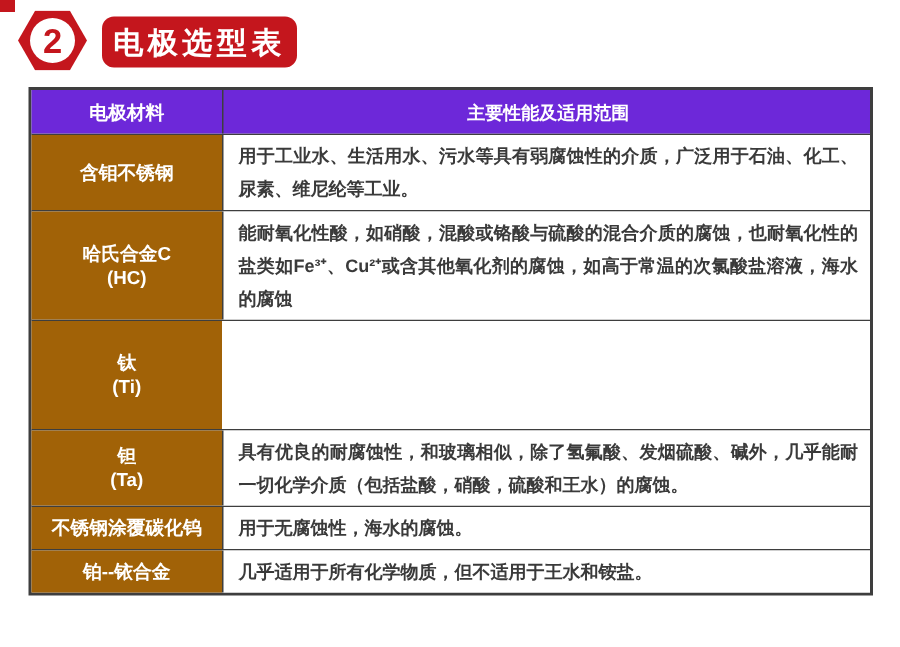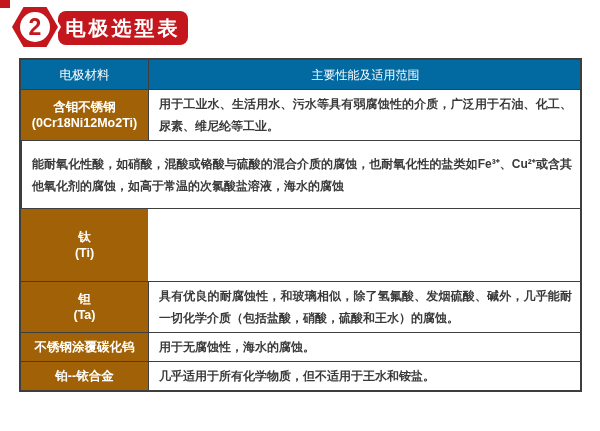--- a/index.html
+++ b/index.html
@@ -1,21 +1,21 @@
 <!DOCTYPE html>
 <html><head>
 <meta charset="utf-8">
 <style>
   * { margin:0; padding:0; box-sizing:border-box; }
   html,body { width:600px; height:431px; background:#fff;
               font-family:"Liberation Sans", sans-serif; position:relative; overflow:hidden; }
 
   
   .corner-square { position:absolute; left:0; top:0; width:10px; height:8px; background:#c4161d; }
-  .banner { position:absolute; left:58px; top:11px; width:130px; height:34px;
+  .banner { position:absolute; left:68px; top:11px; width:130px; height:34px;
             background:#c4161d; border-radius:8px; z-index:1;
             display:flex; align-items:center; justify-content:center;
             color:#fff; font-size:20px; font-weight:bold; letter-spacing:3px; }
   .hex-white { position:absolute; left:9px; top:4px; width:52px; height:46px; background:#fff; z-index:2;
                clip-path:polygon(25% 0,75% 0,100% 50%,75% 100%,25% 100%,0 50%); }
   .hex-red   { position:absolute; left:12px; top:7px; width:46px; height:40px; background:#c4161d; z-index:3;
                clip-path:polygon(25% 0,75% 0,100% 50%,75% 100%,25% 100%,0 50%);
                display:flex; align-items:center; justify-content:center; }
   .hex-circle{ width:30px; height:30px; background:#fff; border-radius:50%;
                display:flex; align-items:center; justify-content:center;
@@ -25,21 +25,21 @@
   .etable { position:absolute; left:19px; top:58px; width:563px;
             border:2px solid #3e3e3e; background:#fff; }
   .tr { display:flex; }
   .tr + .tr { border-top:1.5px solid #3e3e3e; }
   .td-left { width:127px; flex-shrink:0; background:#a16207; color:#fff;
              display:flex; flex-direction:column; justify-content:center; align-items:center;
              text-align:center; font-weight:bold; font-size:12.5px; line-height:16px; padding:2px; }
   .td-right{ flex:1; border-left:1.5px solid #3e3e3e; background:#fff;
              display:flex; align-items:center; padding:3px 8px 3px 10px;
              color:#3a3a3a; font-size:12px; font-weight:600; line-height:22px; text-align:justify; }
-  .thead .td-left, .thead .td-right { background:#0369a1; color:#fff; font-weight:normal;
+  .thead .td-left, .thead .td-right { background:#6d28d9; color:#fff; font-weight:bold;
              justify-content:center; text-align:center; }
   .rh-head{ min-height:29px; }
   .rh1{ min-height:43px; } .rh2{ min-height:46px; } .rh3{ min-height:68px; }
   .rh4{ min-height:73px; } .rh5{ min-height:43px; } .rh6{ min-height:23px;justify-content:space-between; } .rh7{ min-height:22px; }
 </style>
 </head>
 <body>
 
 <div class="corner-square"></div>
 
@@ -56,29 +56,32 @@
 <div class="etable">
 
   <div class="tr thead rh-head">
     <div class="td-left">电极材料</div>
     <div class="td-right">主要性能及适用范围</div>
   </div>
 
   <div class="tr rh1">
     <div class="td-left">
       <span>含钼不锈钢</span>
-      <span>(0Cr18Ni12Mo2Ti)</span>
     </div>
     <div class="td-right">
       <span>用于工业水、生活用水、污水等具有弱腐蚀性的介质，广泛用于石油、化工、尿素、维尼纶等工业。</span>
     </div>
   </div>
 
 
   <div class="tr rh3">
+    <div class="td-left">
+      <span>哈氏合金C</span>
+      <span>(HC)</span>
+    </div>
     <div class="td-right">
       <span>能耐氧化性酸，如硝酸，混酸或铬酸与硫酸的混合介质的腐蚀，也耐氧化性的盐类如Fe³⁺、Cu²⁺或含其他氧化剂的腐蚀，如高于常温的次氯酸盐溶液，海水的腐蚀</span>
     </div>
   </div>
 
   <div class="tr rh4">
     <div class="td-left">
       <span>钛</span>
       <span>(Ti)</span>
     </div>

